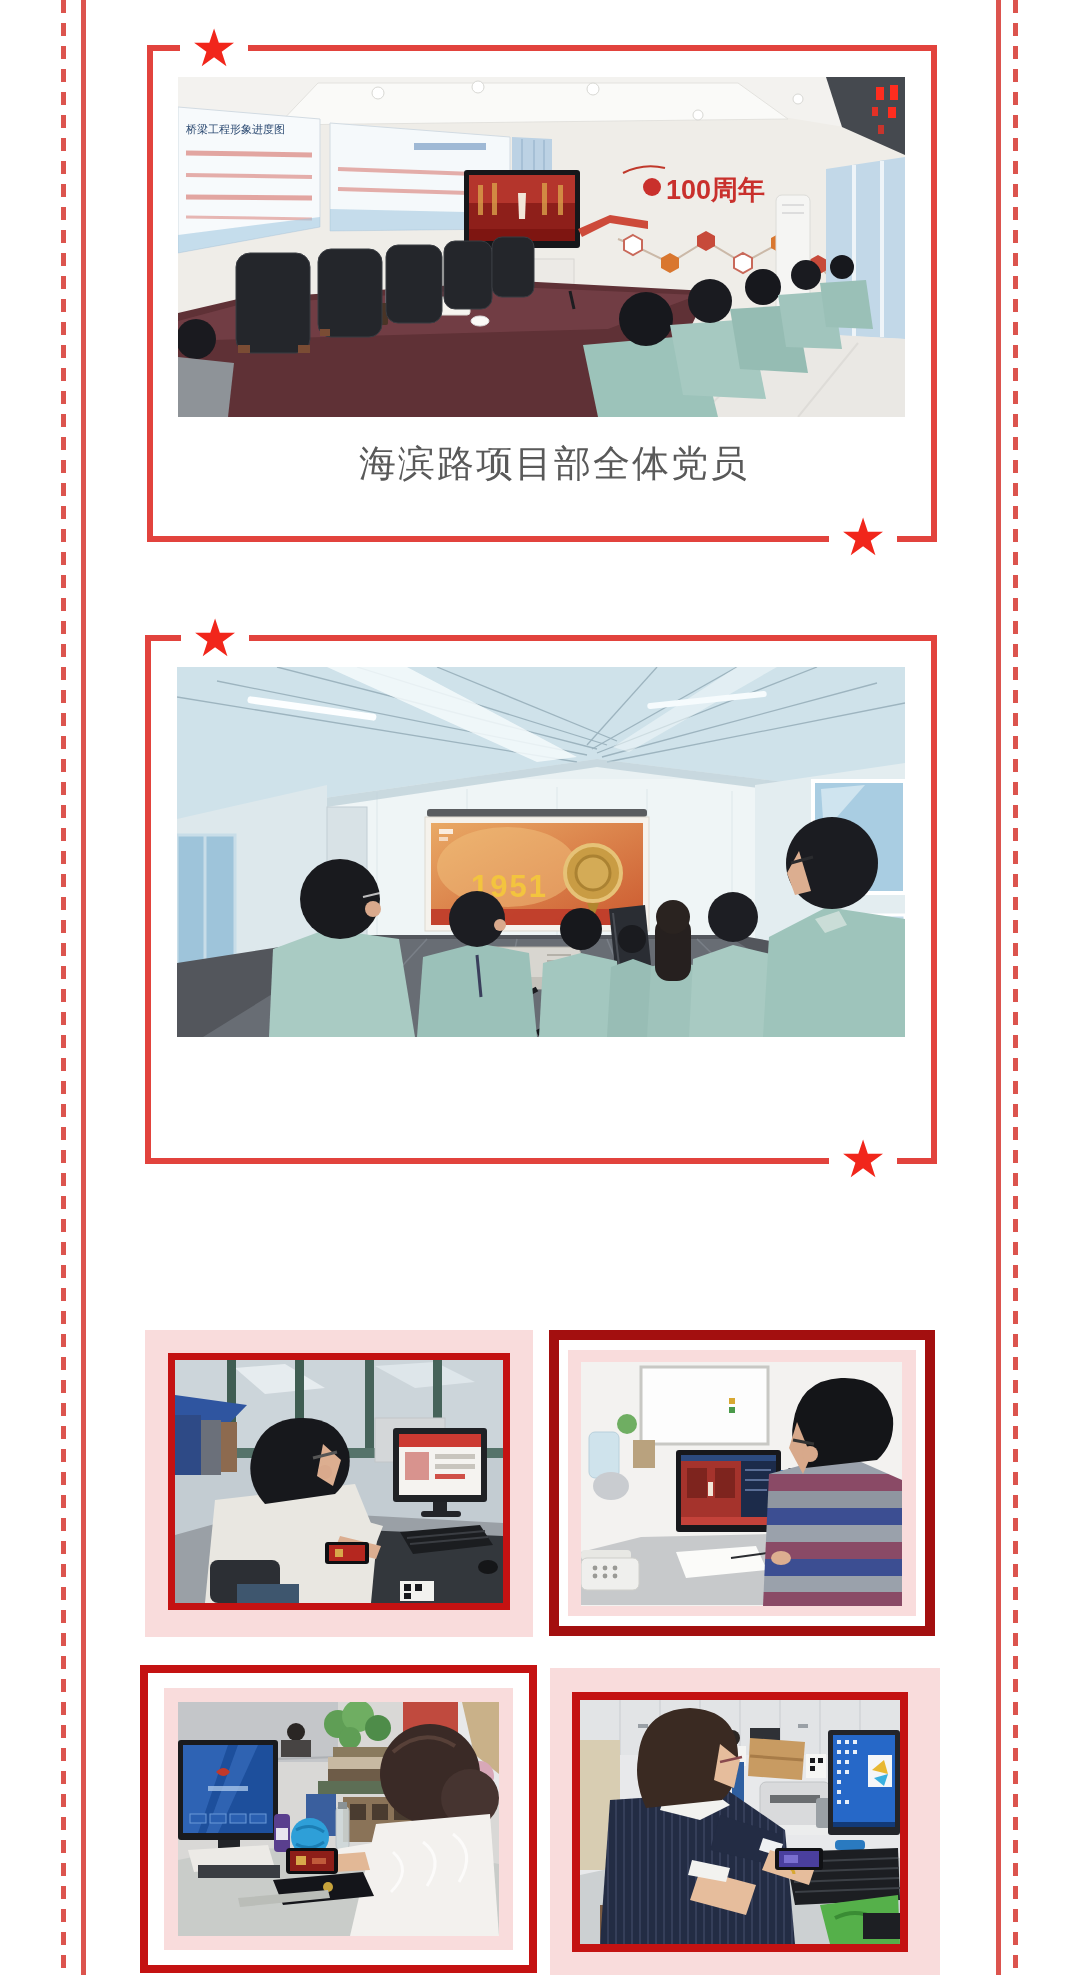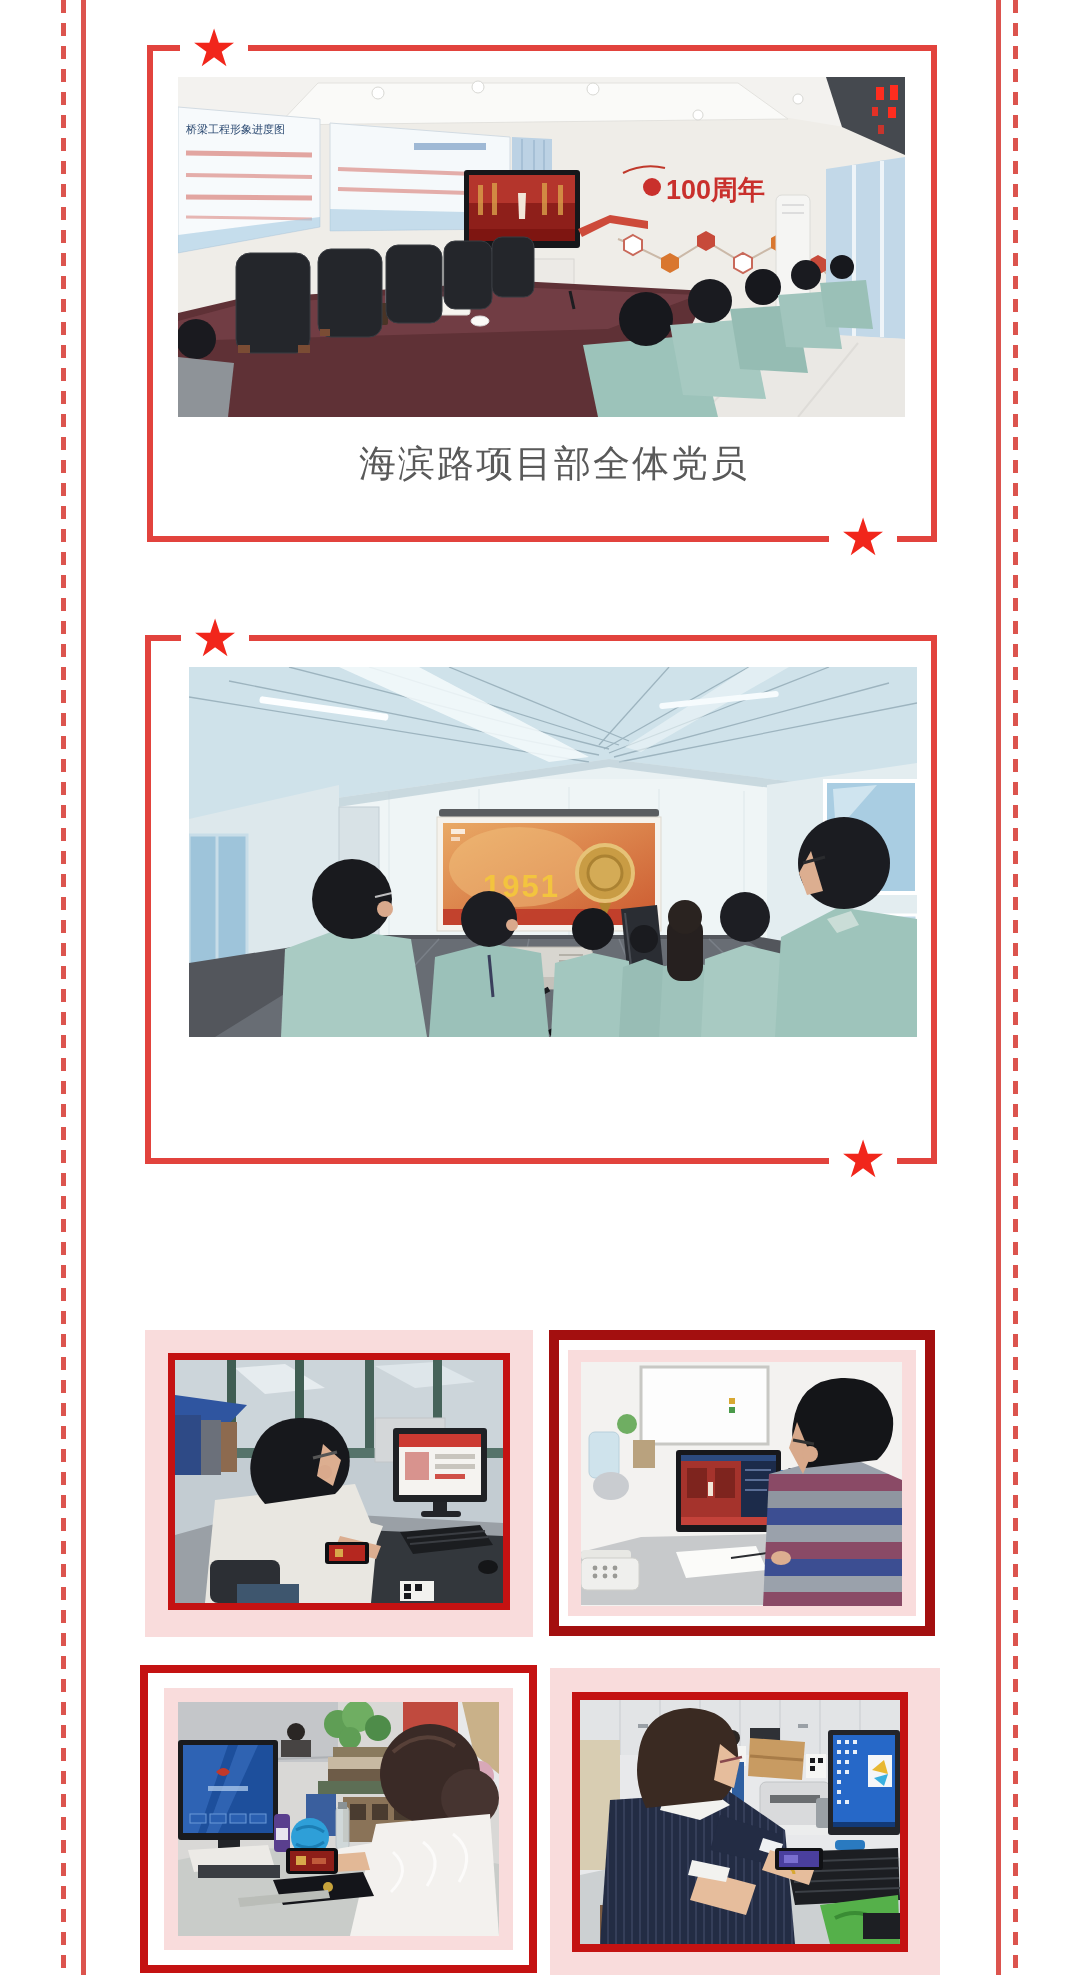--- a/index.html
+++ b/index.html
@@ -20,21 +20,21 @@
   .star{position:absolute;width:68px;height:56px;line-height:56px;text-align:center;
         font-size:52px;color:var(--star-red);background:#fff;z-index:3;}
   .star-tl{top:-31px;}
   .star-br{bottom:-29px;}
   .frame-1 .star-tl{left:27px;}
   .frame-1 .star-br{left:676px;}
   .frame-2 .star-tl{left:30px;}
   .frame-2 .star-br{left:678px;}
   .big-photo{position:absolute;overflow:hidden;background:#c4b5fd;}
   .photo-1{left:25px;top:26px;width:727px;height:340px;}
-  .photo-2{left:38px;top:26px;width:728px;height:370px;}
+  .photo-2{left:26px;top:26px;width:728px;height:370px;}
   .caption{position:absolute;left:0;width:100%;text-align:center;
            font-size:37px;line-height:54px;color:var(--caption-gray);letter-spacing:2px;margin-left:12px;}
   .caption-1{top:386px;}
   .caption-2{top:393px;}
   
   .card{position:absolute;box-sizing:border-box;}
   .card-a{left:145px;top:1330px;width:388px;height:307px;background:var(--pink-mat);}
   .card-a .photo{position:absolute;left:23px;top:23px;width:342px;height:257px;
                  box-sizing:border-box;border:7px solid var(--photo-border-red);}
   .card-b{left:549px;top:1330px;width:386px;height:306px;background:#fff;

